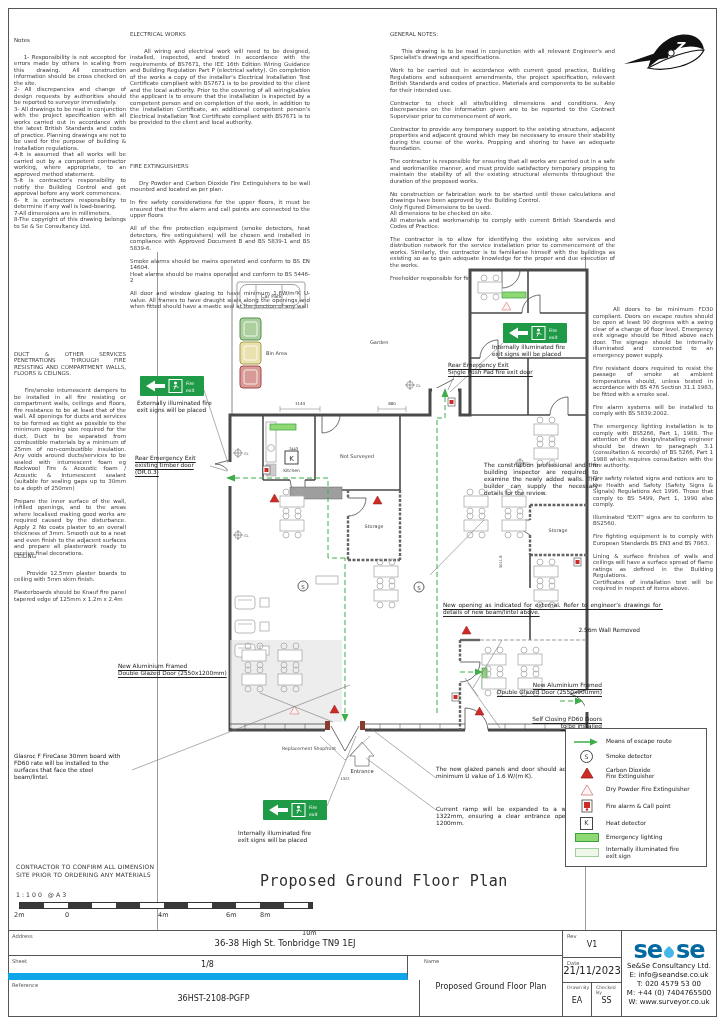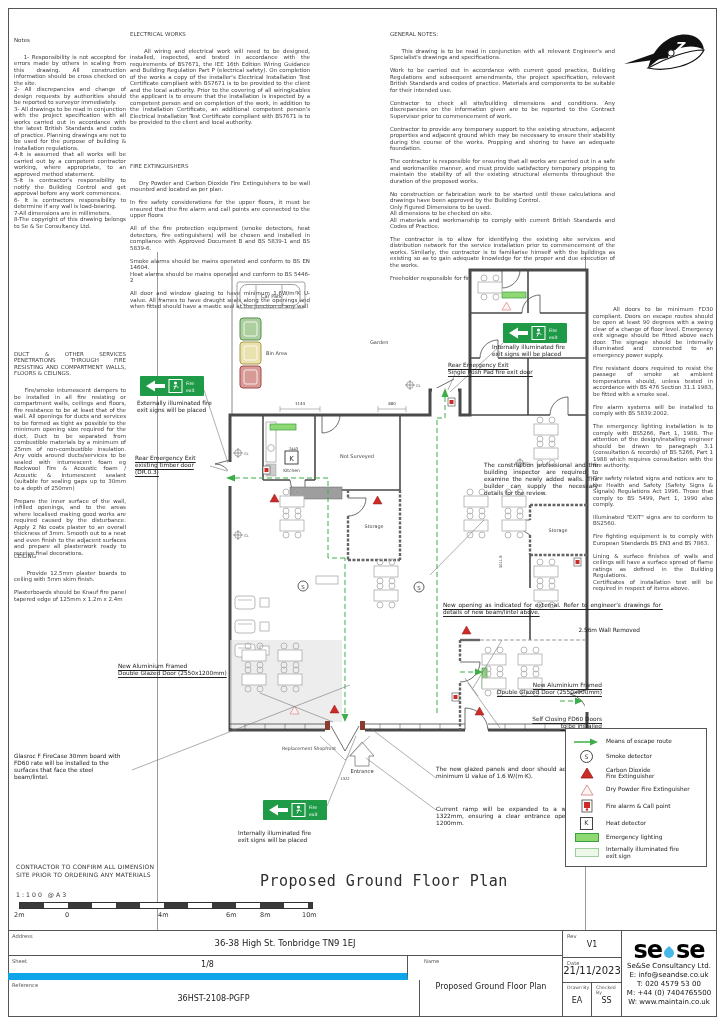--- a/index.html
+++ b/index.html
@@ -28,21 +28,21 @@
   .ratio{position:absolute;left:16px;top:891px;font-size:6.2px;color:#333;letter-spacing:2px;}
   .sbar{position:absolute;left:19px;top:902px;width:292px;height:5px;border:1px solid #333;
         background:repeating-linear-gradient(90deg,#3a3a3a 0 24px,#fff 24px 48px);}
   .stick{position:absolute;top:911px;font-size:6.5px;color:#333;}
   
   .tb{position:absolute;left:8px;top:930px;width:708px;height:86px;border-top:1px solid #555;font-size:8px;}
   .tb .cell{position:absolute;box-sizing:border-box;}
   .tb .lab{position:absolute;left:4px;top:2px;font-size:5.2px;color:#555;}
   .tb .val{width:100%;height:100%;display:flex;align-items:center;justify-content:center;color:#222;}
   .logo-row{display:flex;align-items:flex-end;justify-content:center;gap:1px;margin-bottom:2px;}
-  .logo-txt{font-size:24px;font-weight:bold;color:#000000;letter-spacing:-1px;line-height:.8;}
+  .logo-txt{font-size:24px;font-weight:bold;color:#0369a1;letter-spacing:-1px;line-height:.8;}
   .drop{width:10px;height:10px;background:#45b7e8;border-radius:0 50% 50% 50%;transform:rotate(45deg);margin:0 1px 2px 1px;}
   .co-line{font-size:7px;line-height:1.3;color:#111;text-align:left;white-space:pre;}
 </style>
 </head>
 <body>
 
 <div class="sheet">
   <div class="frame"></div>
   <div class="vline" style="left:157px;top:252px;height:678px;"></div>
   <div class="vline" style="left:585px;top:252px;height:678px;"></div>
@@ -493,21 +493,21 @@
 
   <div class="confirm">CONTRACTOR TO CONFIRM ALL DIMENSION
 SITE PRIOR TO ORDERING ANY MATERIALS</div>
   <div class="ratio">1:100  @A3</div>
   <div class="sbar"></div>
   <span class="stick" style="left:14px;">2m</span>
   <span class="stick" style="left:65px;">0</span>
   <span class="stick" style="left:158px;">4m</span>
   <span class="stick" style="left:210px;padding-left:16px;">6m</span>
   <span class="stick" style="left:260px;">8m</span>
-  <span class="stick" style="left:302px;">10m</span>
+  <span class="stick" style="left:302px;margin-top:18px;">10m</span>
 
   <div class="tb">
     <div class="cell" style="left:0;top:0;width:555px;height:25px;border-bottom:1px solid #555;border-right:1px solid #555;">
       <span class="lab">Address</span>
       <div class="val" style="font-size:8.5px;">36-38 High St. Tonbridge TN9 1EJ</div>
     </div>
     <div class="cell" style="left:0;top:25px;width:400px;height:24px;border-bottom:7px solid #0ea5e9;border-right:1px solid #555;">
       <span class="lab">Sheet</span>
       <div class="val">1/8</div>
     </div>
@@ -538,16 +538,16 @@
     <div class="cell" style="left:614px;top:0;width:94px;height:86px;display:flex;flex-direction:column;align-items:center;justify-content:center;">
       <div class="logo-row">
         <span class="logo-txt">se</span>
         <span class="drop"></span>
         <span class="logo-txt">se</span>
       </div>
       <div class="co-line" style="font-weight:normal;">Se&amp;Se Consultancy Ltd.</div>
       <div class="co-line">E: info@seandse.co.uk</div>
       <div class="co-line">T: 020 4579 53 00</div>
       <div class="co-line">M: +44 (0) 7404765500</div>
-      <div class="co-line">W: www.maintain.co.uk</div>
+      <div class="co-line">W: www.surveyor.co.uk</div>
     </div>
   </div>
 </div>
 
 </body></html>

